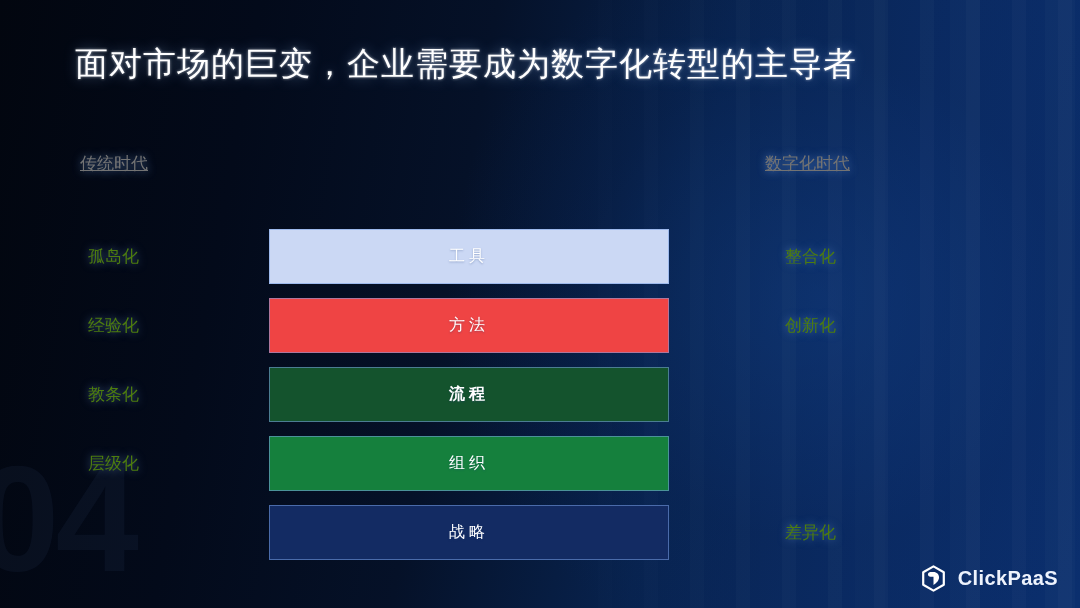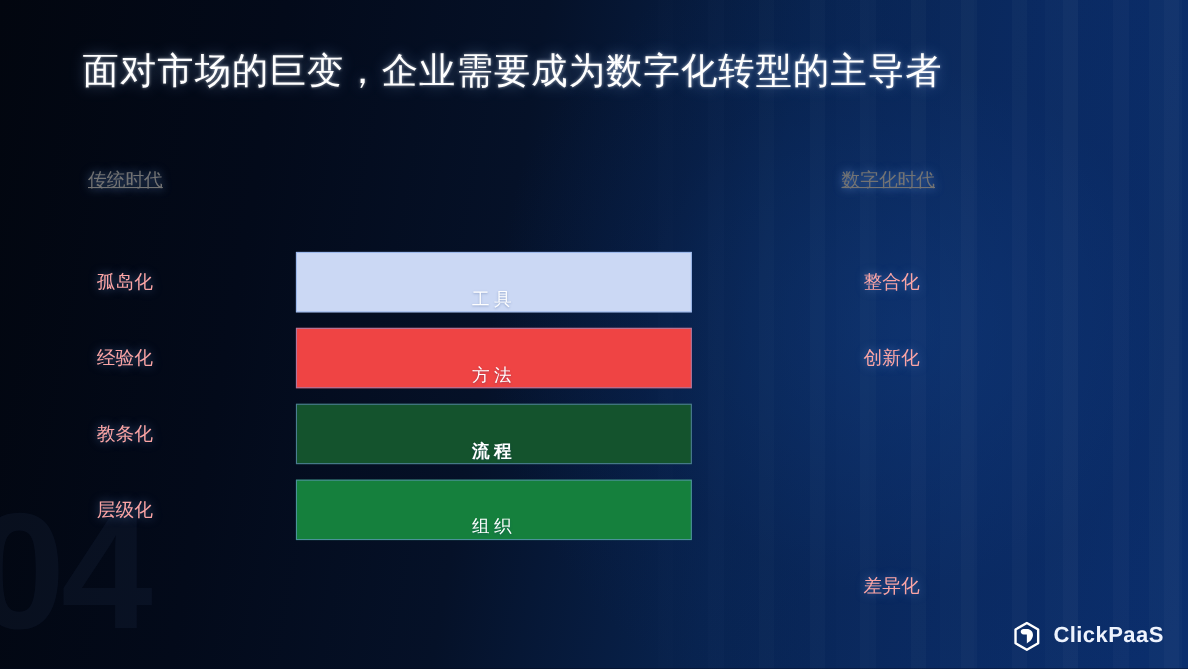--- a/index.html
+++ b/index.html
@@ -79,31 +79,31 @@
   
   .rows { position:absolute; left:0; top:229px; width:1080px; }
   .row {
     position:relative;
     height:69px;
     margin-bottom:0;
   }
   .side-label {
     position:absolute; top:0; height:55px;
     display:flex; align-items:center;
-    font-size:17px; color:#fca5a5;
+    font-size:17px; color:#4d7c0f;
     text-shadow:0 0 9px rgba(130,180,255,0.5);
     white-space:nowrap;
   }
   .side-label.left  { left:88px; }
   .side-label.right { left:785px; }
 
   .bar {
     position:absolute; left:269px; top:0;
-    width:360px; height:55px;
-    display:flex; align-items:flex-end; justify-content:center;
+    width:400px; height:55px;
+    display:flex; align-items:center; justify-content:center;
     border:1px solid rgba(120,160,230,0.55);
   }
   .bar-label {
     font-family:"Liberation Serif", serif;
     font-size:16px; color:#ffffff; letter-spacing:4px;
     text-shadow:0 1px 2px rgba(30,60,120,0.35);
   }
 
   
   .logo {
@@ -157,20 +157,23 @@
   </div>
 
   <div class="row">
     <div class="side-label left">层级化</div>
     <div class="bar" style="background: #15803d;">
       <span class="bar-label">组织</span>
     </div>
   </div>
 
   <div class="row">
+    <div class="bar" style="background: rgb(19, 43, 99);">
+      <span class="bar-label">战略</span>
+    </div>
     <div class="side-label right">差异化</div>
   </div>
 
 </div>
 
 <div class="logo">
   <svg class="logo-mark" viewBox="0 0 32 32">
     <path d="M16 1.6 L28.2 8.6 L28.2 23.4 L16 30.4 L3.8 23.4 L3.8 8.6 Z" fill="none" stroke="#ffffff" stroke-width="2.6" stroke-linejoin="round"></path>
     <path d="M16 8.2 C19.9 8.2 22.6 11 22.6 14.6 C22.6 18.6 19.4 21.6 16 23.6
              C16 20.2 16 17 16 14 L12.4 14 C10.6 14 9.4 12.6 9.4 11.1

